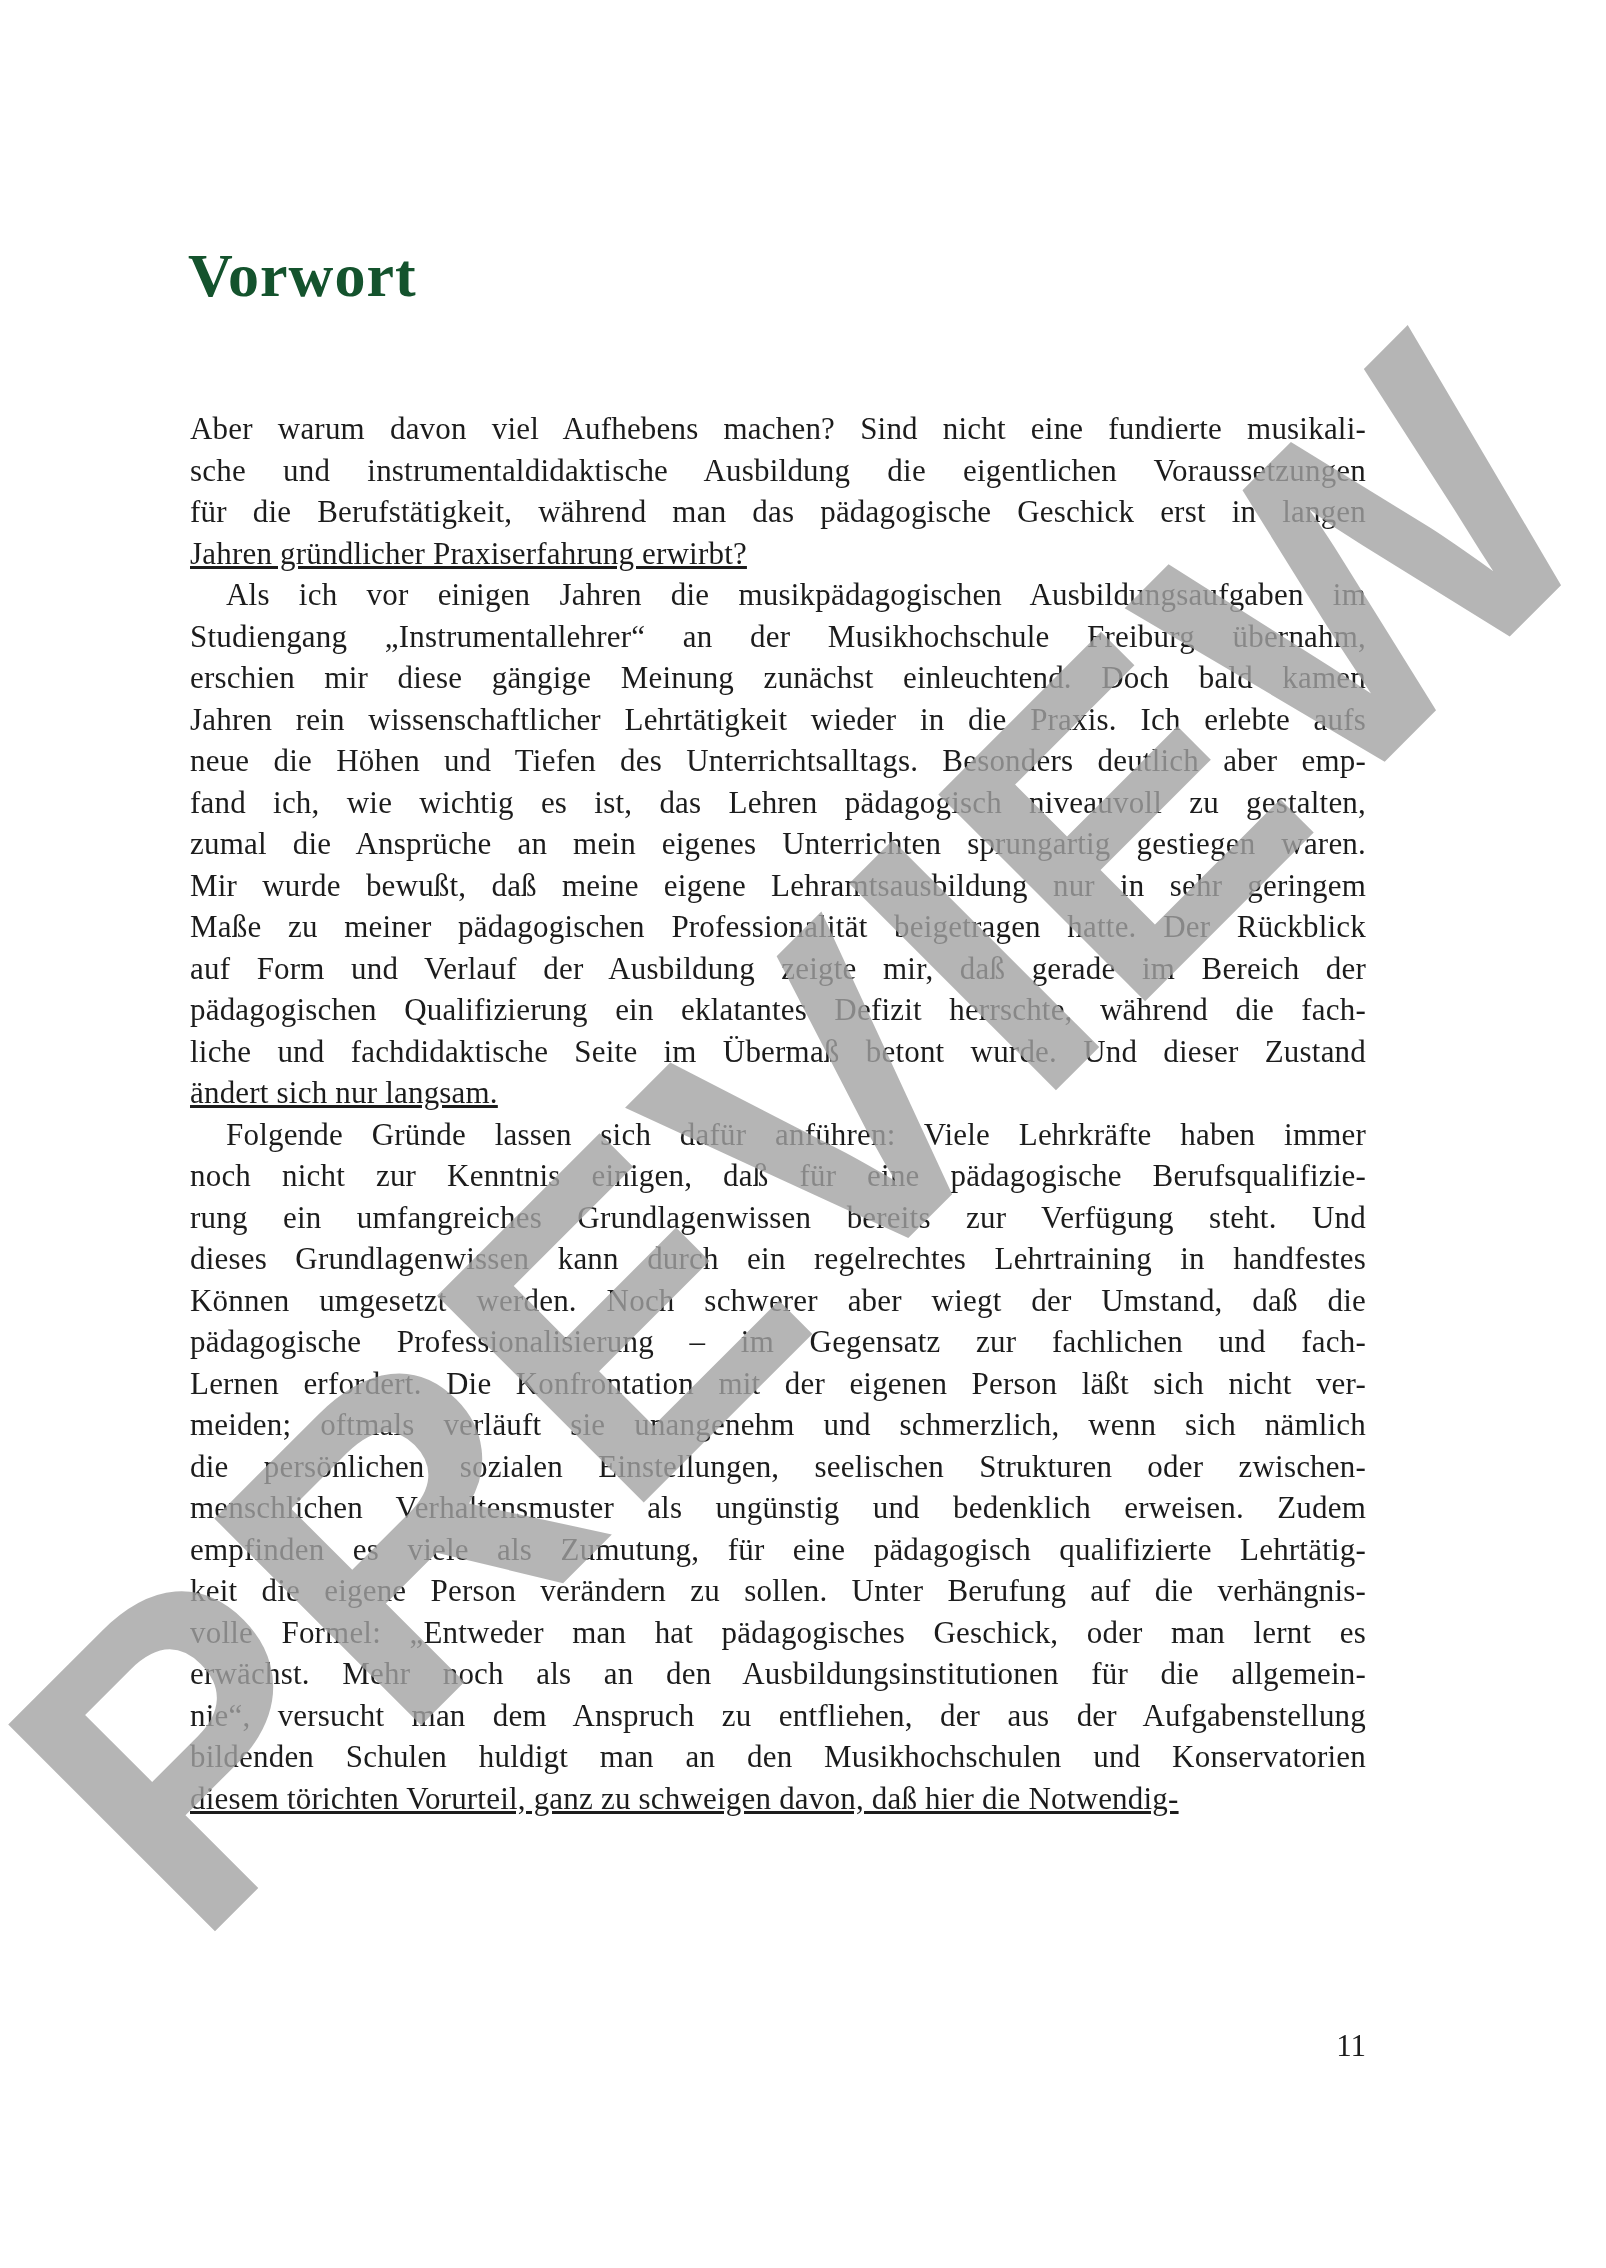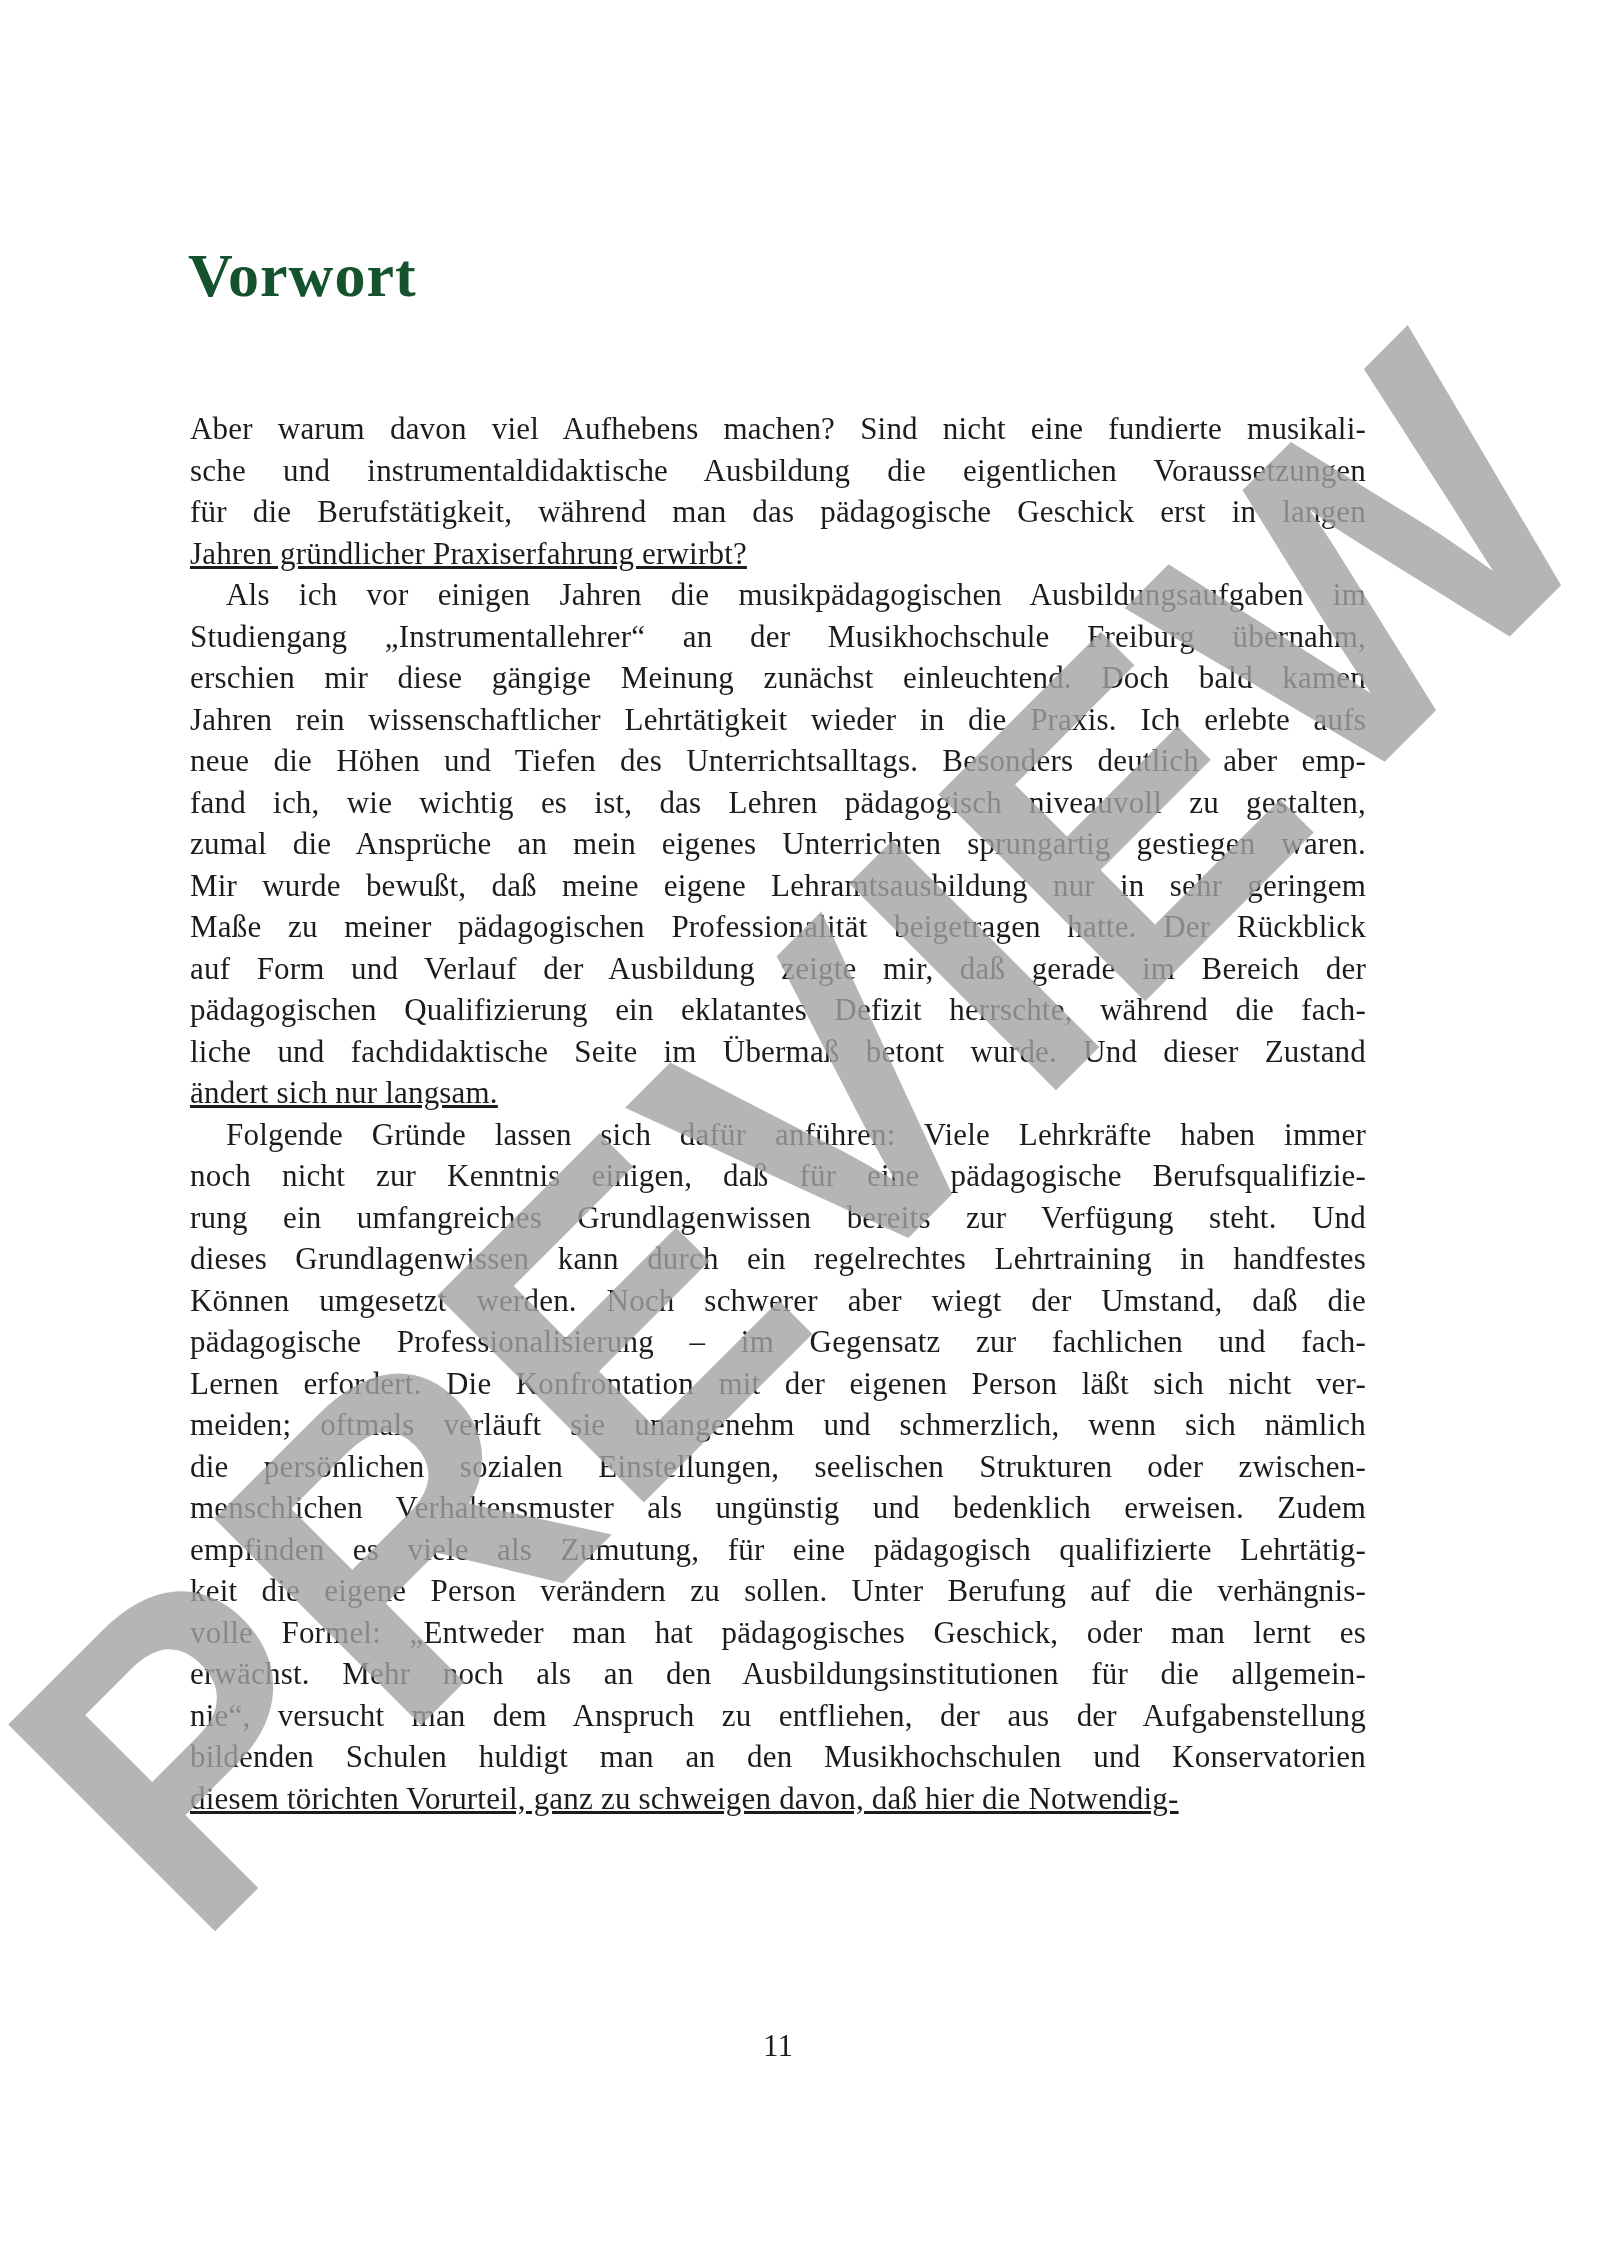--- a/index.html
+++ b/index.html
@@ -53,21 +53,21 @@
     text-decoration: underline;
   }
   .para.indented .line:first-child {
     text-indent: 36px;
   }
   .pagenum {
     position: absolute;
     left: 190px;
     top: 2028px;
     width: 1176px;
-    text-align: center;
+    text-align: right;
     font-size: 31px;
     color: #1c1c1c;
     z-index: 1;
   }
   .watermark {
     position: absolute;
     top: 0;
     left: 0;
     width: 1606px;
     height: 2268px;

